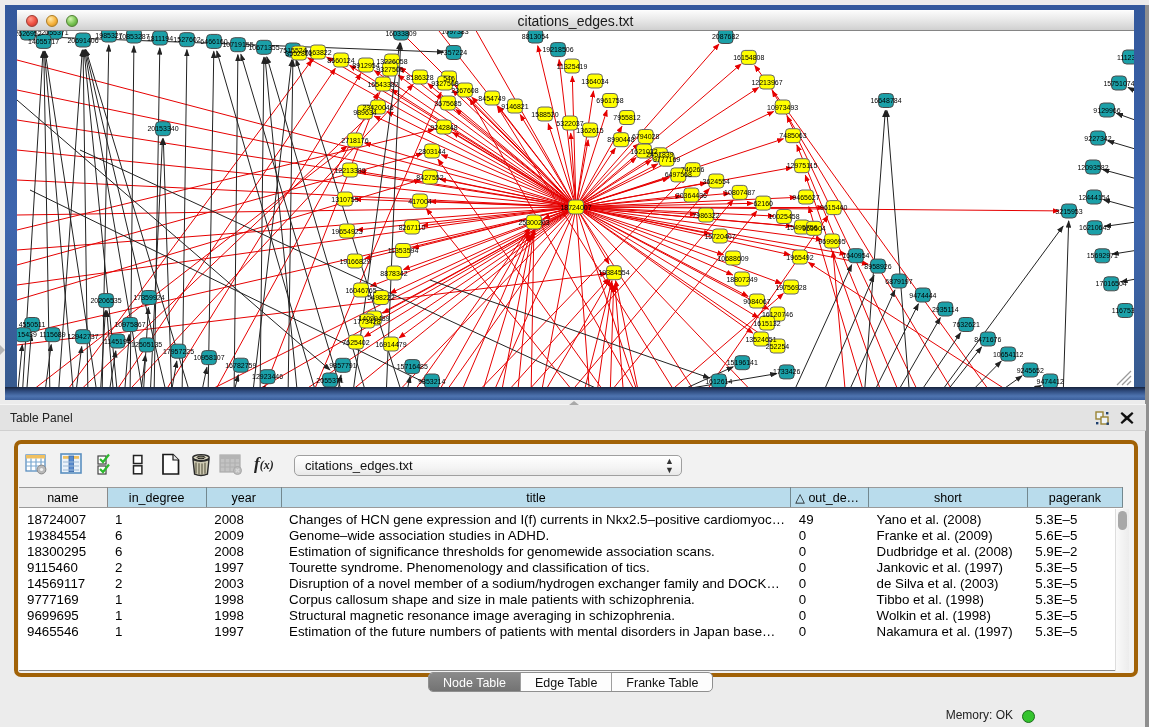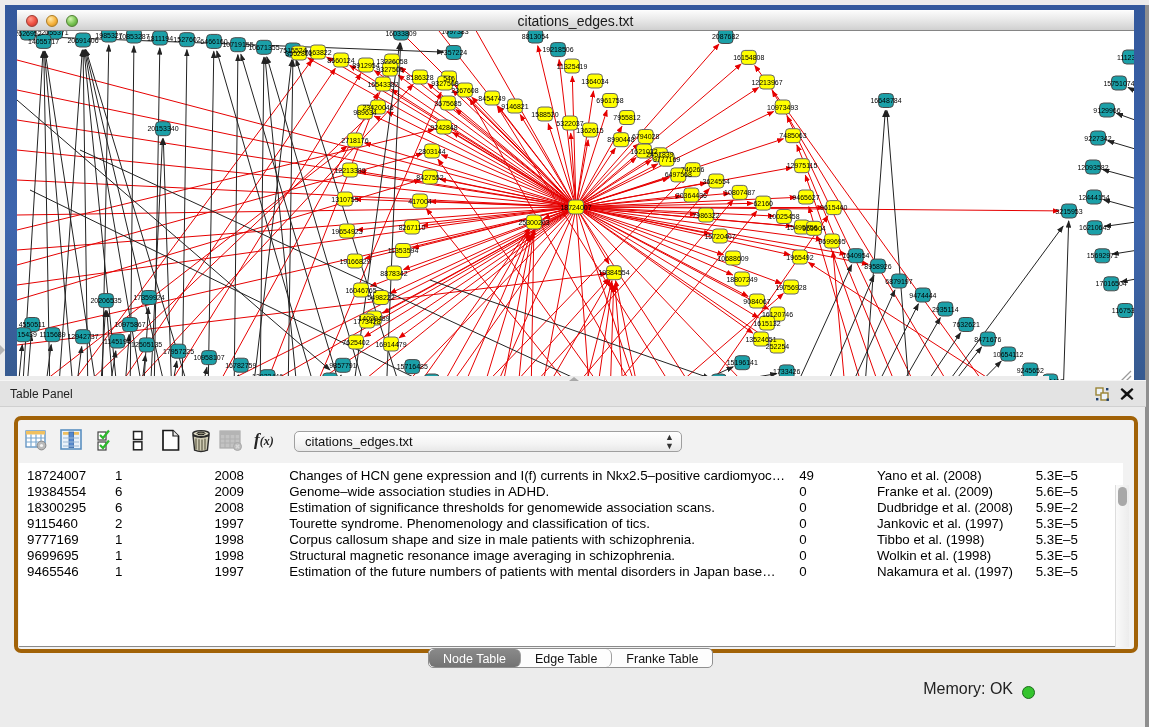--- a/index.html
+++ b/index.html
@@ -13,21 +13,21 @@
   border-bottom:1px solid #858585; border-top:1px solid #fdfdfd; }
 #titlebar .tl { position:absolute; top:4px; width:12px; height:12px; border-radius:50%; }
 #title-text { position:absolute; left:0; right:0; top:2px; text-align:center;
   font-size:14px; color:#1a1a1a; }
 #canvas { position:absolute; left:12px; top:26px; width:1117px; height:356px;
   background:#ffffff; overflow:hidden; }
 #botframe { position:absolute; left:0; bottom:0; width:1141px; height:13px;
   background:linear-gradient(180deg,#17233c 0%,#2e4a7c 30%,#4e74b0 70%,#3c5f9b 100%); }
 
 
-#tpanel { position:absolute; left:0; top:376px; width:1049px; height:327px; background:#ececec; }
+#tpanel { position:absolute; left:0; top:400px; width:1049px; height:327px; background:#ececec; }
 #tphead { position:absolute; left:0; top:4px; width:1146px; height:27px; background:#e3e3e3;
   border-top:1px solid #f5f5f5; border-bottom:1px solid #d0d0d0;}
 #tphead span { position:absolute; left:10px; top:6px; font-size:12px; color:#222; }
 #container { position:absolute; left:14px; top:40px; width:1124px; height:237px;
   background:#f2f2f2; border:4px solid #a16207; border-radius:7px; }
 
 
 #toolbar { position:absolute; left:0; top:0; width:100%; height:43px; }
 .ticon { position:absolute; top:9px; }
 #combo { position:absolute; left:276px; top:11px; width:388px; height:21px;
@@ -49,25 +49,25 @@
 #tbl tr { height:16px; }
 #tblwrap { position:absolute; left:1px; top:43px; width:1104px; height:184px; overflow:hidden; background:#fff; border-bottom:1px solid #8a8a8a;}
 #vscroll { position:absolute; right:5px; top:65px; width:14px; height:162px;
   background:linear-gradient(90deg,#fafafa,#ececec); border-left:1px solid #ddd;}
 #vthumb { position:absolute; left:2px; top:2px; width:9px; height:19px; background:#a8a8a8; border-radius:5px; }
 
 
 #tabs { position:absolute; left:428px; top:272px; height:20px; display:flex;
   border:1px solid #8f8f8f; border-radius:5px; overflow:hidden; background:#fdfdfd;
   font-size:12.5px; z-index:5; line-height:18px;}
-#tabs div { padding:1px 14px 0 14px; border-right:1px solid #9e9e9e; color:#111;border-radius:6px; }
+#tabs div { padding:1px 14px 0 14px; border-right:1px solid #9e9e9e; color:#111; }
 #tabs div.sel { background:linear-gradient(180deg,#8a8a8a,#737373); color:#fff; }
 #tabs div:last-child { border-right:none; }
 
-#memory { position:absolute; right:36px; bottom:5px; font-size:16px; color:#222; }
+#memory { position:absolute; right:36px; bottom:5px; font-size:12px; color:#222; }
 #memdot { position:absolute; right:14px; bottom:4px; width:13px; height:13px; border-radius:50%;
   background:#35c42e; border:1.5px solid #1d6b1d; }
 
 #rightstrip { position:absolute; right:0; top:5px; width:4px; height:722px; background:#8f8f8f; }
 .nub { position:absolute; width:0; height:0; }
 </style></head>
 <body>
 <div id="netwin">
   <div id="titlebar">
     <div class="tl" style="left:9px; background:radial-gradient(circle at 35% 30%,#ff9a8a,#ee4f40 55%,#b33a31); border:1px solid #a03830;"></div>
@@ -681,20 +681,29 @@
         <colgroup>
             <col class="w1">
             <col class="w2">
             <col class="w3">
             <col class="w4">
             <col class="w5">
             <col class="w6">
             <col class="w7">
           </colgroup>
         <tbody>
+            <tr>
+          <th class="first">name</th>
+              <th>in_degree</th>
+              <th>year</th>
+              <th>title</th>
+          <th style="text-align:left;padding-left:4px;">△ out_de…</th>
+              <th>short</th>
+              <th>pagerank</th>
+        </tr>
         <tr style="height:4px">
               <td colspan="7" style="height:4px;padding:0"></td>
             </tr>
         <tr>
               <td class="c1">18724007</td>
               <td class="c2">1</td>
               <td class="c3">2008</td>
               <td class="c4">Changes of HCN gene expression and I(f) currents in Nkx2.5–positive cardiomyoc…</td>
               <td class="c5">49</td>
               <td class="c6">Yano et al. (2008)</td>
@@ -718,20 +727,29 @@
               <td class="c6">Dudbridge et al. (2008)</td>
               <td class="c7">5.9E–2</td>
             </tr>
             <tr>
               <td class="c1">9115460</td>
               <td class="c2">2</td>
               <td class="c3">1997</td>
               <td class="c4">Tourette syndrome. Phenomenology and classification of tics.</td>
               <td class="c5">0</td>
               <td class="c6">Jankovic et al. (1997)</td>
+              <td class="c7">5.3E–5</td>
+            </tr>
+            <tr>
+              <td class="c1">14569117</td>
+              <td class="c2">2</td>
+              <td class="c3">2003</td>
+              <td class="c4">Disruption of a novel member of a sodium/hydrogen exchanger family and DOCK…</td>
+              <td class="c5">0</td>
+              <td class="c6">de Silva et al. (2003)</td>
               <td class="c7">5.3E–5</td>
             </tr>
             <tr>
               <td class="c1">9777169</td>
               <td class="c2">1</td>
               <td class="c3">1998</td>
               <td class="c4">Corpus callosum shape and size in male patients with schizophrenia.</td>
               <td class="c5">0</td>
               <td class="c6">Tibbo et al. (1998)</td>
               <td class="c7">5.3E–5</td>

